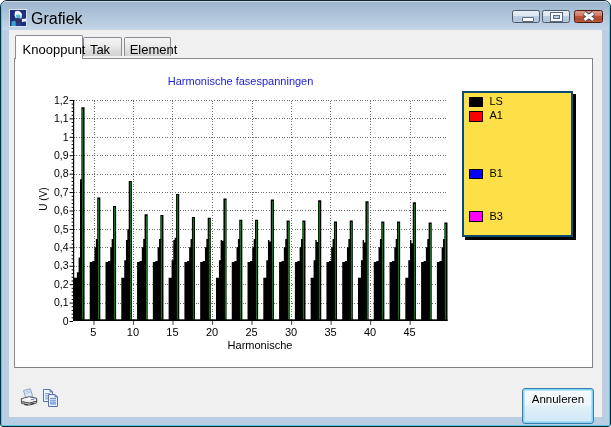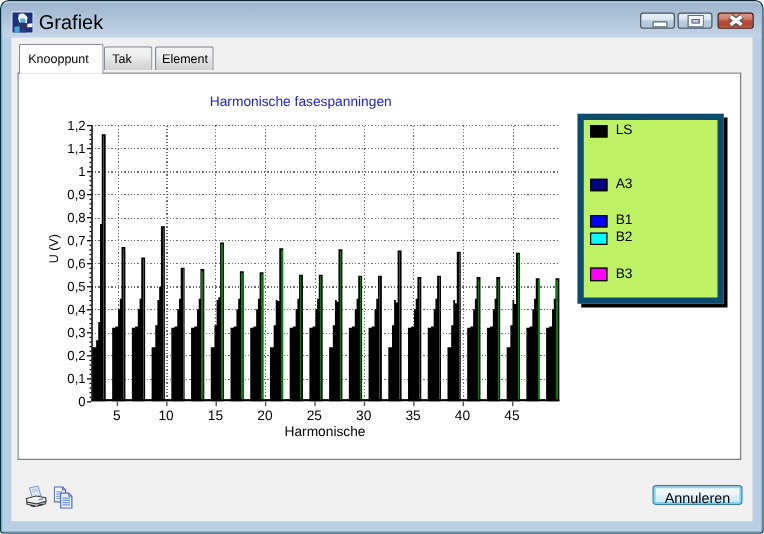--- a/index.html
+++ b/index.html
@@ -21,40 +21,40 @@
       background:linear-gradient(#f0f5fa 0%, #e3ebf4 10%, #dde7f2 44%, #bdcfe1 48%, #b0c5da 90%, #bccedf 100%); }
   #bmin { left:512.4px; width:27.6px; }
   #bmax { left:542.4px; width:27.5px; }
   #bclose { left:573.7px; width:29.7px; border:1px solid #4c150b;
       background:linear-gradient(#dd9d8a 0%, #cf7a61 42%, #bb5138 48%, #b04631 82%, #c3653f 100%); }
   #minbar { left:8.3px; top:6.8px; width:10.5px; height:2.4px; background:#fff;
             border:1px solid #5b6b7e; border-radius:1px; }
   #maxsq { left:7.8px; top:2.6px; width:7px; height:4.2px; border:2px solid #fbfcfd;
            box-shadow: 0 0 0 1px #5b6b7e, inset 0 0 0 1px #5b6b7e; }
   
-  .tab { box-sizing:border-box; font-size:10px; color:#000; }
+  .tab { box-sizing:border-box; font-size:13px; color:#000; }
   #tabpage { left:13.5px; top:57.5px; width:579px; height:310px; background:#fff;
              border:1px solid #898c95; border-right-color:#808080; border-bottom-color:#808080; }
   #tab1 { left:14.6px; top:35px; width:68px; height:24px; background:#fff;
           border:1px solid #898c95; border-bottom:none; border-radius:2px 2px 0 0; z-index:3; }
   #tab1 span { position:absolute; left:7px; top:6px; }
   .itab { top:37.2px; height:19px; background:linear-gradient(#f4f4f4, #ececec 40%, #dcdcdc 70%, #d2d2d2);
           border:1px solid #898c95; border-bottom:none; border-radius:2px 2px 0 0; }
   #tab2 { left:83.4px; width:38.7px; }
   #tab2 span { position:absolute; left:5.5px; top:4px; }
   #tab3 { left:124.2px; width:47.1px; }
   #tab3 span { position:absolute; left:4.5px; top:4px; }
   
-  #legend { left:462px; top:90.5px; width:106.5px; height:142.5px; background:#bef264;
-            border:5px solid #0c4a6e; box-shadow:3px 3px 0 #000; }
+  #legend { left:462px; top:90.5px; width:106.5px; height:142.5px; background:#fde047;
+            border:2px solid #0c4a6e; box-shadow:3px 3px 0 #000; }
   .lrow { position:absolute; left:5px; height:14.3px; width:100px; }
   .sw { position:absolute; left:0; top:0.5px; width:11.5px; height:8.5px; border:1px solid #000; }
   .lt { position:absolute; left:20.5px; top:-1.2px; font-size:11px; color:#000; }
   
-  #annul { left:521.8px; top:388px; width:72.3px; height:16px; box-sizing:border-box;
+  #annul { left:521.8px; top:388px; width:72.3px; height:36px; box-sizing:border-box;
            border:1px solid #3a7dab; border-radius:3px;
            background:linear-gradient(#f4fafd 0%, #eef6fb 46%, #dff0f9 52%, #cfe7f6 100%);
            box-shadow: inset 0 0 0 1.5px #83d5f2; }
   #annul span { position:absolute; width:100%; text-align:center; top:3.6px; font-size:11.5px; color:#000; }
 </style></head>
 <body>
   <div id="f-outer" class="abs"></div>
   <div id="f-glass" class="abs"></div>
   <div id="f-title" class="abs"></div>
   <div id="client" class="abs"></div>
@@ -268,31 +268,27 @@
 <text x="260" y="348.5" font-size="11" text-anchor="middle" fill="#000">Harmonische</text>
 <text x="46.5" y="199" font-size="10" text-anchor="middle" fill="#000" transform="rotate(-90 46.5 199)">U (V)</text>
 <text x="240.6" y="85" font-size="11" text-anchor="middle" fill="#2020d8">Harmonische fasespanningen</text>
   </svg>
 
   <div id="legend" class="abs">
 <div class="lrow" style="top:3.8px">
       <span class="sw" style="background:#000000"></span>
       <span class="lt">LS</span>
     </div>
-<div class="lrow" style="top:46.8px">
-      <span class="sw" style="background:#000080"></span>
-      <span class="lt">A3</span>
+<div class="lrow" style="top:18.1px">
+      <span class="sw" style="background:#ff0000"></span>
+      <span class="lt">A1</span>
     </div>
 <div class="lrow" style="top:75.5px">
       <span class="sw" style="background:#0000ff"></span>
       <span class="lt">B1</span>
-    </div>
-<div class="lrow" style="top:89.8px">
-      <span class="sw" style="background:#00ffff"></span>
-      <span class="lt">B2</span>
     </div>
 <div class="lrow" style="top:118.4px">
       <span class="sw" style="background:#ff00ff"></span>
       <span class="lt">B3</span>
     </div>
   </div>
 
   <div class="abs" style="left:20px;top:387.5px"><svg width="18" height="19" viewBox="0 0 18 19">
     <g transform="rotate(-14 8 6)">
       <path d="M4.5 1.5 L11.5 1.5 L12 9.5 L5 9.5 Z" fill="#dce9f8" stroke="#8898b8" stroke-width="0.8"></path>

